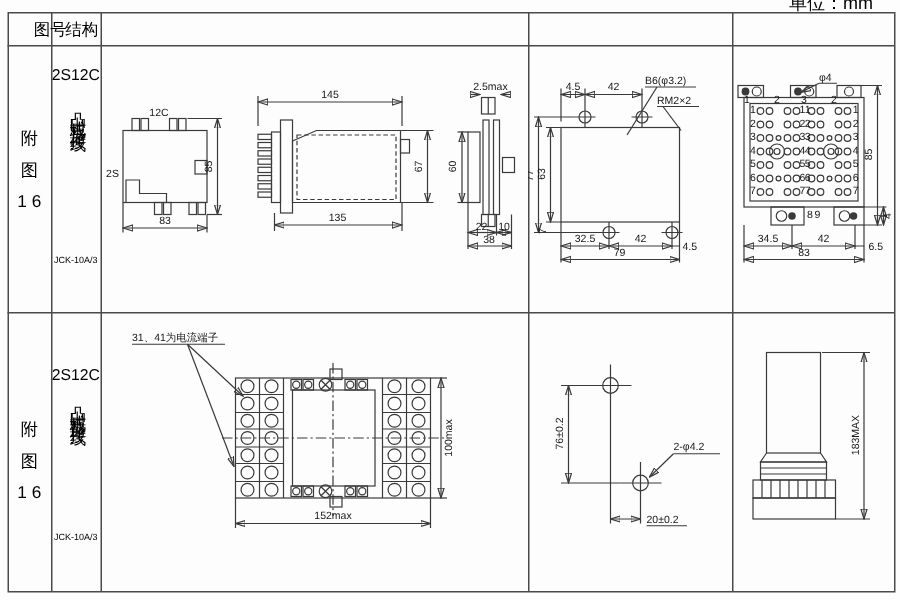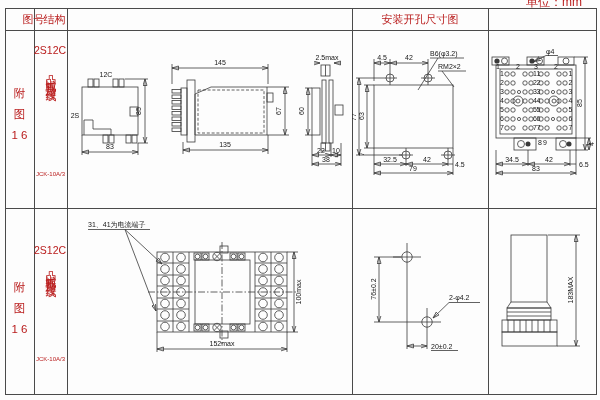--- a/index.html
+++ b/index.html
@@ -1,25 +1,25 @@
 <!DOCTYPE html>
 <html><head>
 <meta charset="utf-8">
 <style>
   html,body{margin:0;padding:0}
   .page{position:relative;width:600px;height:400px;background:#fdfdfd;overflow:hidden;
-        font-family:"Liberation Sans","DejaVu Sans",sans-serif;color:#b91c1c}
+        font-family:"Liberation Sans","DejaVu Sans",sans-serif;color:#000000}
   .ln{position:absolute;background:#4a4a4a}
   .tframe{position:absolute;left:5px;top:8px;width:590px;height:385px;border:1px solid #4a4a4a}
   .hc{position:absolute;display:flex;align-items:center;justify-content:center;
       font-size:11px;white-space:nowrap}
   .wide{letter-spacing:13px;text-indent:13px}
   .unit{position:absolute;top:-6px;right:18px;font-size:12px}
   .figblock{position:absolute;text-align:center;font-size:11.5px;line-height:21px}
-  .model{position:absolute;font-size:10.5px}
+  .model{position:absolute;text-align:center;font-size:10.5px}
   .vwrap{position:absolute;display:flex;justify-content:center}
   .vtext{writing-mode:vertical-rl;text-orientation:upright;font-size:11px;letter-spacing:2.5px}
   .jck{position:absolute;font-size:6px;text-align:center;white-space:nowrap}
   .dwg{position:absolute}
   .dwg line,.dwg rect,.dwg circle,.dwg path{stroke:#3a3a3a;stroke-width:0.8;fill:none}
   .dwg .fill{fill:#3a3a3a;stroke:none}
   .dwg text{fill:#161616;stroke:none;font-size:7px;text-anchor:middle;
             font-family:"Liberation Sans","DejaVu Sans",sans-serif}
   .dwg .as{text-anchor:start}
   .t75{font-size:7.5px}.t65{font-size:6.5px}.t6{font-size:6px}.t5{font-size:5px}.t4{font-size:4px}
@@ -35,21 +35,20 @@
   <div class="tframe"></div>
   <div class="ln" style="left:34px;top:8px;width:1px;height:386px"></div>
   <div class="ln" style="left:67px;top:8px;width:1px;height:386px"></div>
   <div class="ln" style="left:352px;top:8px;width:1px;height:386px"></div>
   <div class="ln" style="left:488px;top:8px;width:1px;height:386px"></div>
   <div class="ln" style="left:5px;top:30px;width:591px;height:1px"></div>
   <div class="ln" style="left:5px;top:208px;width:591px;height:1px"></div>
 
   <div class="hc" style="left:19px;top:8px;width:29px;height:22px">图号</div>
   <div class="hc" style="left:38px;top:8px;width:33px;height:22px">结构</div>
-  <div class="hc" style="left:352px;top:8px;width:136px;height:22px">安装开孔尺寸图</div>
 
   <div class="figblock" style="left:5px;top:83px;width:29px">
     <div>附</div>
     <div>图</div>
     <div>1 6</div>
   </div>
   <div class="model" style="left:34px;top:44px;width:33px">2S12C</div>
   <div class="vwrap" style="left:34px;top:66px;width:33px;height:102px">
     <span class="vtext">凸出式板后接线</span>
   </div>

